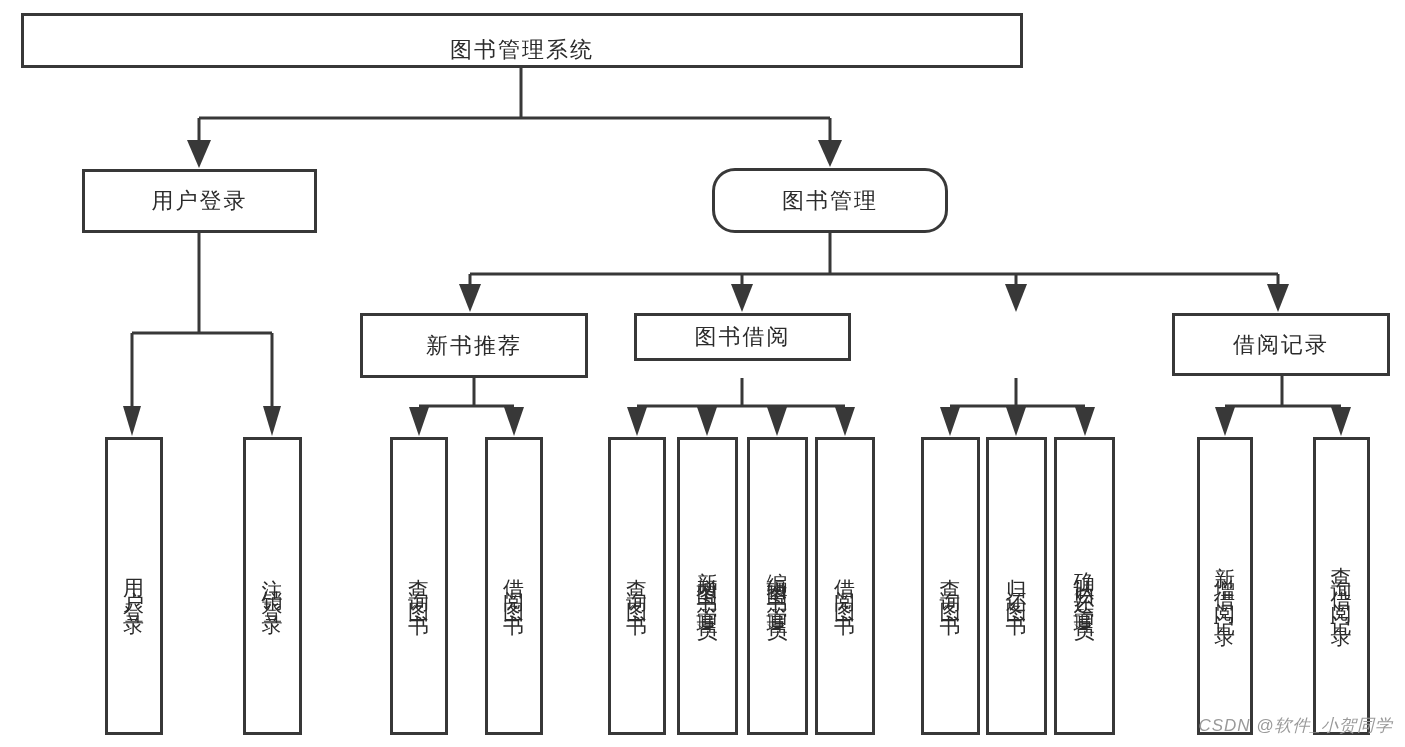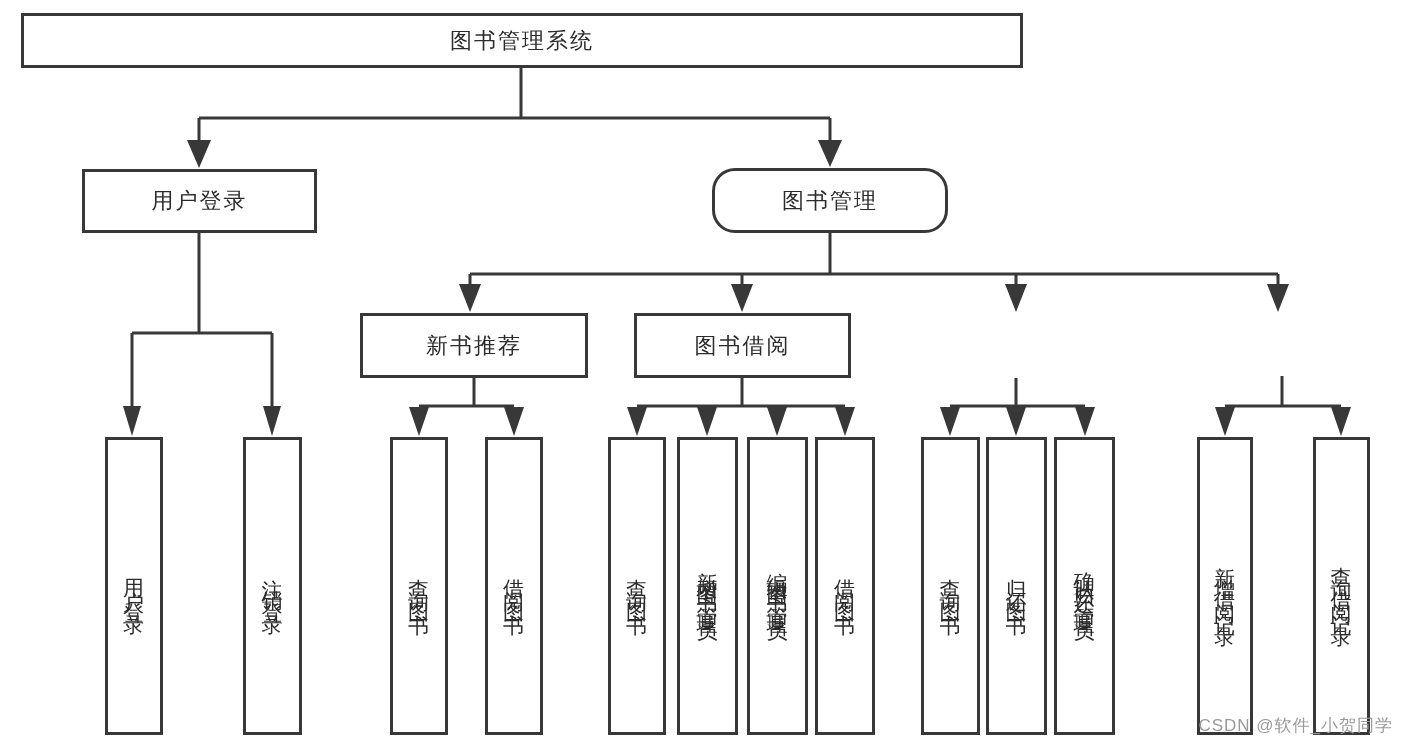--- a/index.html
+++ b/index.html
@@ -42,20 +42,21 @@
   }
   .node.leaf.tight span { letter-spacing: 7px; }
   .watermark {
     position: absolute;
     right: 12px;
     top: 714px;
     font-size: 17px;
     letter-spacing: 1px;
     color: #9a9a9a;
     white-space: nowrap;
+    font-style: italic;
   }
 </style>
 </head>
 <body>
 
 <div class="diagram">
 
   <svg class="connectors" viewBox="0 0 1405 747" xmlns="http://www.w3.org/2000/svg">
     <g stroke="#383838" stroke-width="3" fill="none">
 
@@ -93,36 +94,39 @@
 
       <polygon points="940,407 960,407 950,436"></polygon>
       <polygon points="1006,407 1026,407 1016,436"></polygon>
       <polygon points="1075,407 1095,407 1085,436"></polygon>
 
       <polygon points="1215,407 1235,407 1225,436"></polygon>
       <polygon points="1331,407 1351,407 1341,436"></polygon>
     </g>
   </svg>
 
-  <div class="node h-label" style="left:21px; top:13px; width:1002px; height:55px;">
+  <div class="node h-label" style="left:21px; top:13px; width:1002px; height:55px;align-items:flex-end;">
     <span>图书管理系统</span>
   </div>
 
   <div class="node h-label" style="left:82px; top:169px; width:235px; height:64px;">
     <span>用户登录</span>
   </div>
   <div class="node h-label" style="left:712px; top:168px; width:236px; height:65px;border-radius:23px;">
     <span>图书管理</span>
   </div>
 
   <div class="node h-label" style="left:360px; top:313px; width:228px; height:65px;">
     <span>新书推荐</span>
   </div>
-  <div class="node h-label" style="left:634px; top:313px; width:217px; height:65px;">
+  <div class="node h-label" style="left:634px; top:313px; width:217px; height:48px;">
     <span>图书借阅</span>
+  </div>
+  <div class="node h-label" style="left:1172px; top:313px; width:218px; height:63px;">
+    <span>借阅记录</span>
   </div>
 
   <div class="node leaf" style="left:105px; width:58px;">
     <span>用户登录</span>
   </div>
   <div class="node leaf" style="left:243px; width:59px;">
     <span>注销登录</span>
   </div>
 
   <div class="node leaf" style="left:390px; width:58px;">

